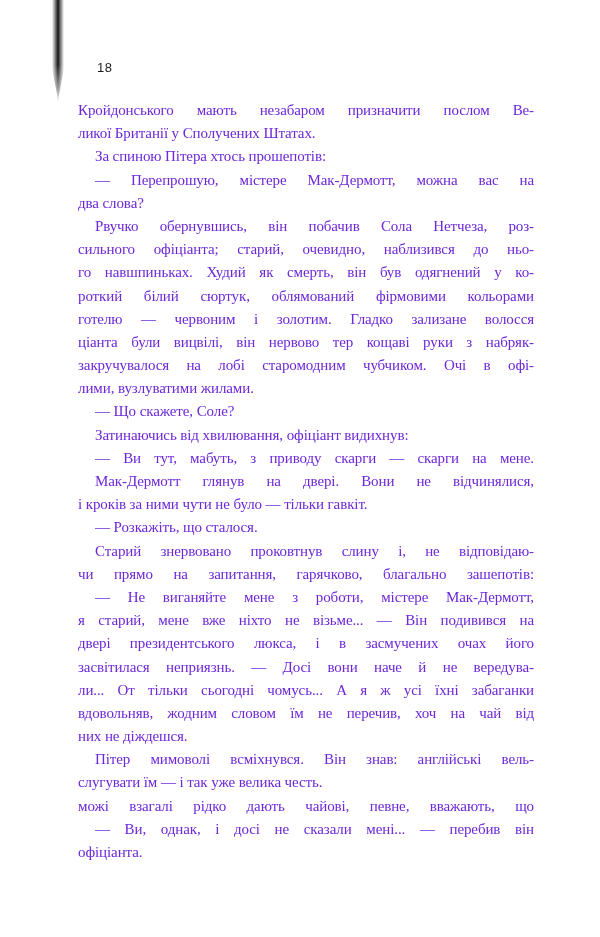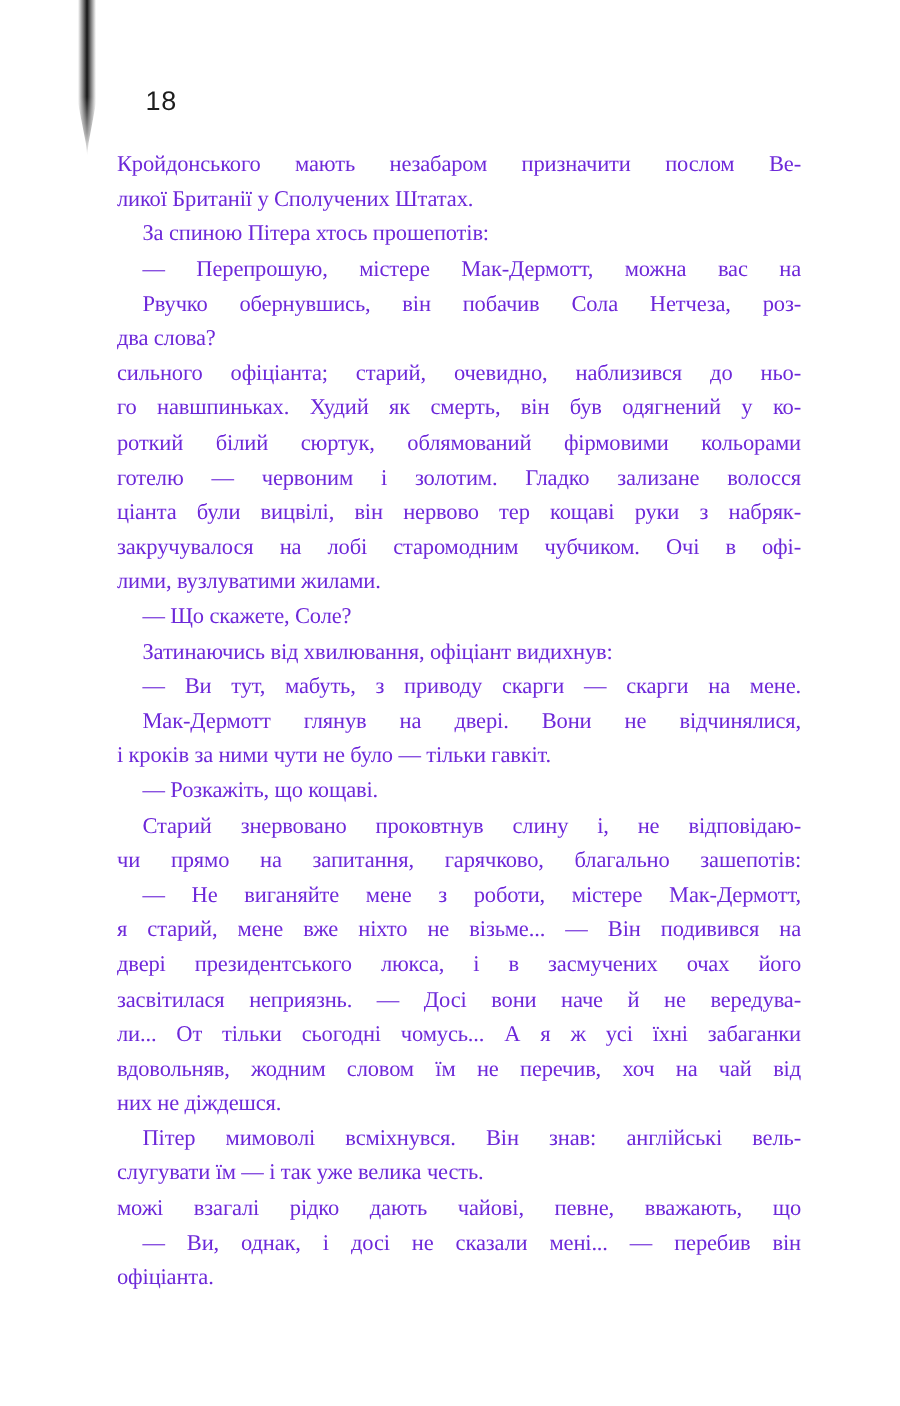--- a/index.html
+++ b/index.html
@@ -32,21 +32,21 @@
     -webkit-mask-image: linear-gradient(to bottom, #000 0%, #000 62%, rgba(0,0,0,0.45) 85%, rgba(0,0,0,0) 100%);
     mask-image: linear-gradient(to bottom, #000 0%, #000 62%, rgba(0,0,0,0.45) 85%, rgba(0,0,0,0) 100%);
     filter: blur(0.4px);
   }
 
   .page-number {
     position: absolute;
     left: 97px;
     top: 57px;
     font-family: "Liberation Sans", sans-serif;
-    font-size: 18px;
+    font-size: 13px;
     line-height: 21px;
     letter-spacing: 0.5px;
     color: #1d1d1d;
   }
 
   .text-block {
     position: absolute;
     left: 78px;
     top: 99px;
     width: 456px;
@@ -73,35 +73,35 @@
 <body>
 
 <div>
   <div class="spine-mark"></div>
   <div class="page-number">18</div>
   <div class="text-block">
       <div class="line">Кройдонського мають незабаром призначити послом Ве-</div>
       <div class="line end">ликої Британії у Сполучених Штатах.</div>
       <div class="line ind end">За спиною Пітера хтось прошепотів:</div>
       <div class="line ind">— Перепрошую, містере Мак-Дермотт, можна вас на</div>
+      <div class="line end">два слова?</div>
       <div class="line ind">Рвучко обернувшись, він побачив Сола Нетчеза, роз-</div>
-      <div class="line end">два слова?</div>
       <div class="line">сильного офіціанта; старий, очевидно, наблизився до ньо-</div>
       <div class="line">го навшпиньках. Худий як смерть, він був одягнений у ко-</div>
       <div class="line">роткий білий сюртук, облямований фірмовими кольорами</div>
       <div class="line">готелю — червоним і золотим. Гладко зализане волосся</div>
       <div class="line">ціанта були вицвілі, він нервово тер кощаві руки з набряк-</div>
       <div class="line">закручувалося на лобі старомодним чубчиком. Очі в офі-</div>
       <div class="line end">лими, вузлуватими жилами.</div>
       <div class="line ind end">— Що скажете, Соле?</div>
       <div class="line ind end">Затинаючись від хвилювання, офіціант видихнув:</div>
       <div class="line ind">— Ви тут, мабуть, з приводу скарги — скарги на мене.</div>
       <div class="line ind">Мак-Дермотт глянув на двері. Вони не відчинялися,</div>
       <div class="line end">і кроків за ними чути не було — тільки гавкіт.</div>
-      <div class="line ind end">— Розкажіть, що кощаві.</div>
+      <div class="line ind end">— Розкажіть, що сталося.</div>
       <div class="line ind">Старий знервовано проковтнув слину і, не відповідаю-</div>
       <div class="line">чи прямо на запитання, гарячково, благально зашепотів:</div>
       <div class="line ind">— Не виганяйте мене з роботи, містере Мак-Дермотт,</div>
       <div class="line">я старий, мене вже ніхто не візьме... — Він подивився на</div>
       <div class="line">двері президентського люкса, і в засмучених очах його</div>
       <div class="line">засвітилася неприязнь. — Досі вони наче й не вередува-</div>
       <div class="line">ли... От тільки сьогодні чомусь... А я ж усі їхні забаганки</div>
       <div class="line">вдовольняв, жодним словом їм не перечив, хоч на чай від</div>
       <div class="line end">них не діждешся.</div>
       <div class="line ind">Пітер мимоволі всміхнувся. Він знав: англійські вель-</div>

